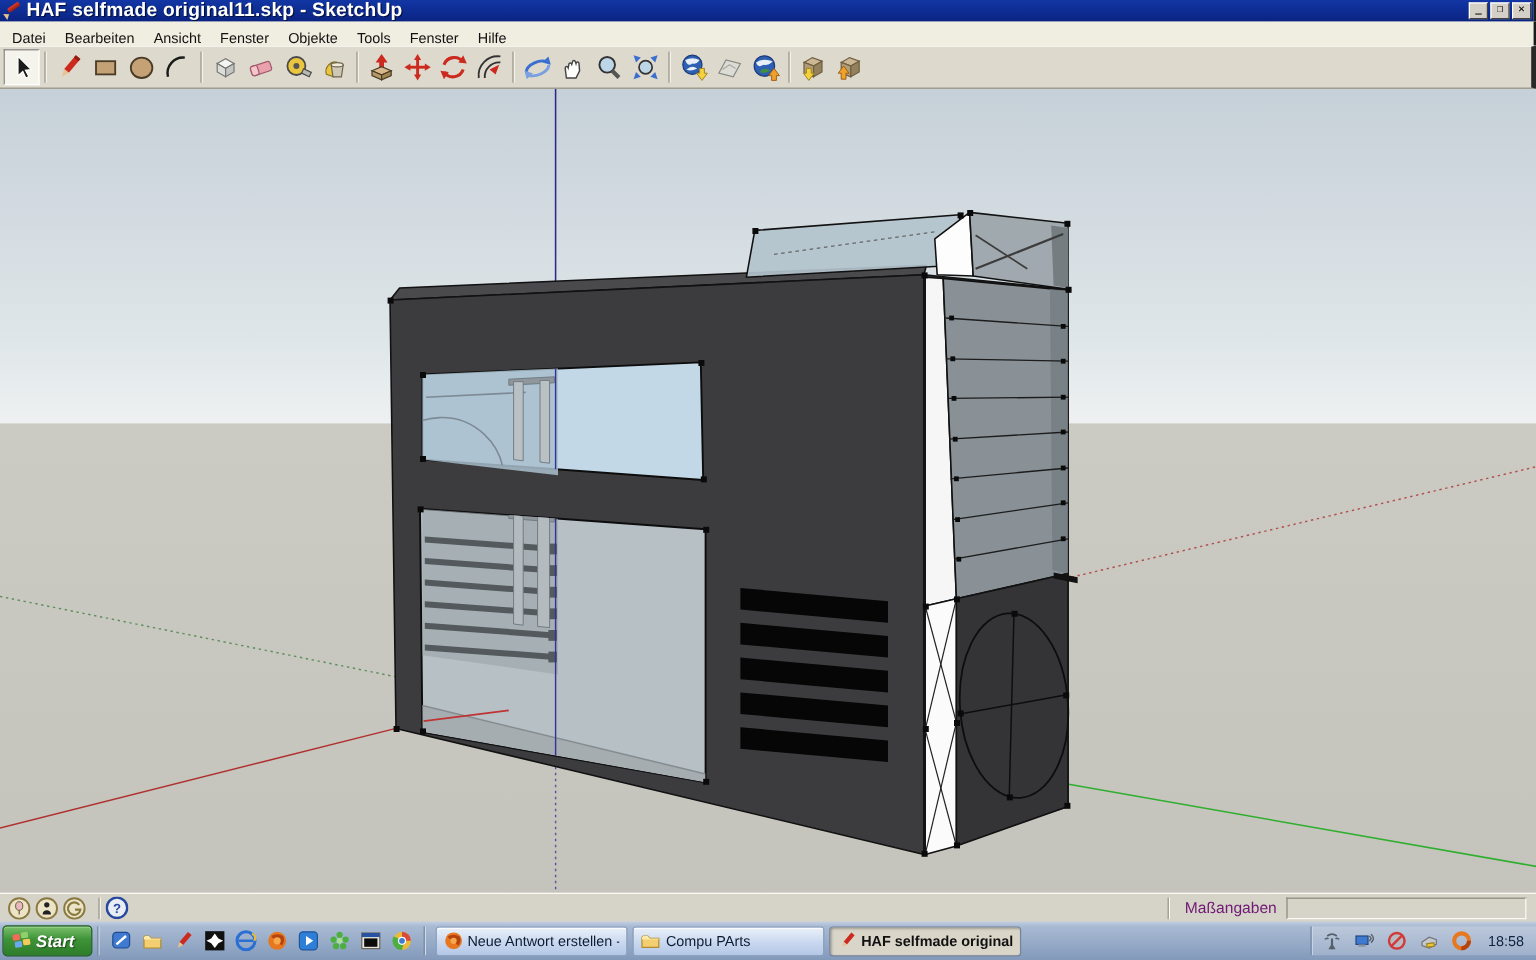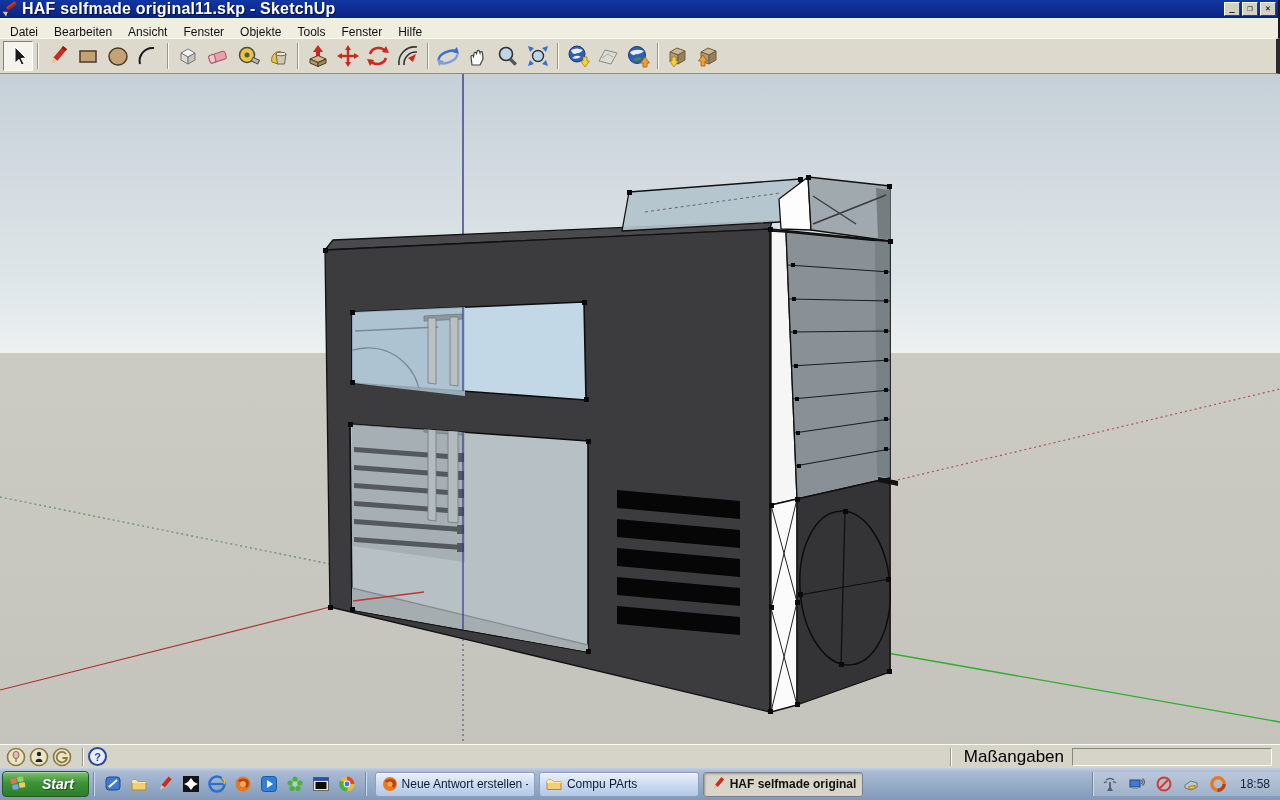--- a/index.html
+++ b/index.html
@@ -46,32 +46,32 @@
 
   
   .statusbar { position:absolute; top:744px; left:0; width:1280px; height:24px;
     background:#d6d3c8; border-top:1px solid #fbfaf4; display:flex; align-items:center;
     font-size:13px; color:#111; }
   .sb-icons { display:flex; align-items:center; gap:3px; padding:0 6px; }
   .sb-sep { width:2px; height:18px; border-left:1px solid #9a968a; border-right:1px solid #fbfaf4; margin:0 4px;}
   .sb-help { display:flex; align-items:center; gap:6px; }
   .sb-text { white-space:nowrap; }
   .sb-right { margin-left:auto; display:flex; align-items:center; gap:8px; padding-right:8px; }
-  .mass-label { font-size:17px; color:#000000;text-align:right; }
+  .mass-label { font-size:13px; color:#701a75;text-align:right; }
   .mass-box { width:200px; height:18px; background:#d6d3c8; border:1px solid;
     border-color:#8a8778 #fbfaf4 #fbfaf4 #8a8778; font-size:12px; padding:0 3px;
     font-family:"Liberation Sans",sans-serif; }
 
   
   .taskbar { position:absolute; top:768px; left:0; width:1280px; height:32px;
     background:linear-gradient(#c3cfe1 0%, #a9bad3 12%, #94a9c6 60%, #8299ba 100%);
     display:flex; align-items:center; }
   .start-btn { height:26px; margin-left:2px; padding:0 14px 0 8px; border-radius:4px;
     background:linear-gradient(#7cc06c,#3e9337 45%,#2e7d2a); border:1px solid #1d5c1d;
-    box-shadow:inset 0 1px 0 #a8dd9a; display:flex; align-items:center; gap:16px; }
+    box-shadow:inset 0 1px 0 #a8dd9a; display:flex; align-items:center; gap:4px; }
   .start-flag { width:15px; height:14px; position:relative; transform:rotate(-8deg); flex:none;}
   .start-flag i { position:absolute; width:6px; height:5px; border-radius:1px; }
   .start-flag .f1{ left:0; top:1px; background:#f46a5a;} .start-flag .f2{ left:7px; top:0; background:#8fd06a;}
   .start-flag .f3{ left:1px; top:7px; background:#6aa8f0;} .start-flag .f4{ left:8px; top:6px; background:#f5c95c;}
   .start-label { color:#fff; font-weight:bold; font-size:14px; font-style:italic;
     text-shadow:1px 1px 1px #1c4d1c; }
   .tb-sep { width:2px; height:24px; margin:0 4px; border-left:1px solid #74889f;
     border-right:1px solid #cfdaea; flex:none; }
   .qlaunch { display:flex; align-items:center; gap:6px; padding:0 4px; }
   .ql { width:20px; height:20px; display:flex; align-items:center; justify-content:center; flex:none; }

